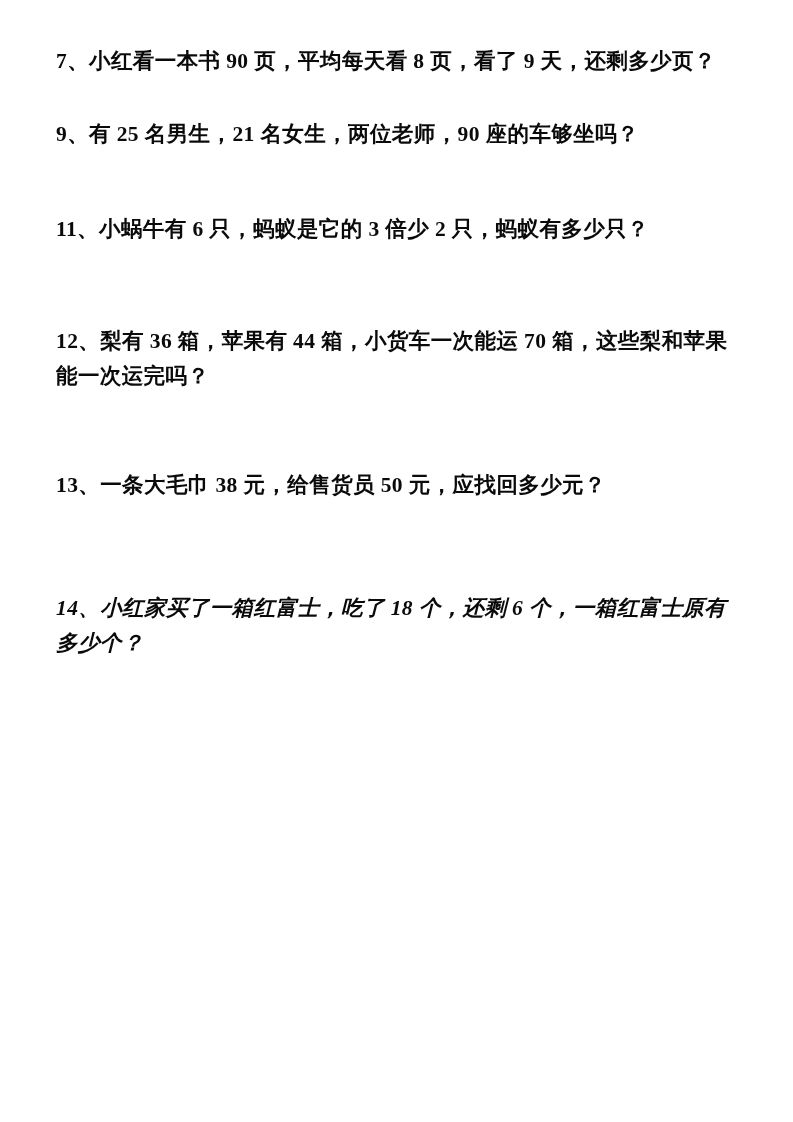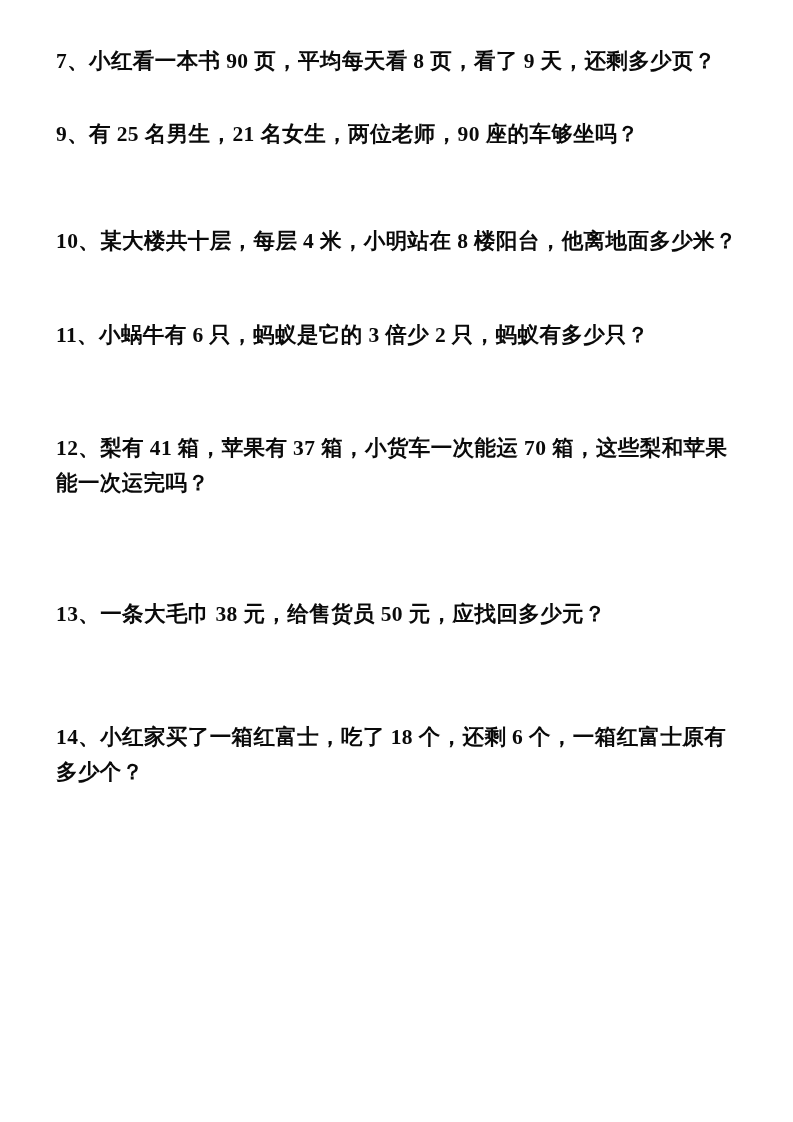--- a/index.html
+++ b/index.html
@@ -33,29 +33,28 @@
     color: #0a0a0a;
     word-break: break-word;
   }
   
   .gap-0  { margin-top: 0px; }
   .gap-1  { margin-top: 56px; }
   .gap-2  { margin-top: 38px; }
   .gap-3  { margin-top: 72px; }
   .gap-4  { margin-top: 60px; }
   .gap-5  { margin-top: 78px; }
-  .gap-6  { margin-top: 96px; }
-  .gap-7  { margin-top: 88px; }
+  .gap-6  { margin-top: 74px; }
+  .gap-7  { margin-top: 88px; font-style: italic; }
 </style>
 </head>
 <body>
 
 <div class="page">
   <div class="problem-list">
       <p class="problem gap-0">7、小红看一本书 90 页，平均每天看 8 页，看了 9 天，还剩多少页？</p>
       <p class="problem gap-2">9、有 25 名男生，21 名女生，两位老师，90 座的车够坐吗？</p>
-      <p class="problem gap-3">10、某大楼共十层，每层 4 米，小明站在 8 楼阳台，他离地面多少米？</p>
       <p class="problem gap-4">11、小蜗牛有 6 只，蚂蚁是它的 3 倍少 2 只，蚂蚁有多少只？</p>
-      <p class="problem gap-5">12、梨有 41 箱，苹果有 37 箱，小货车一次能运 70 箱，这些梨和苹果能一次运完吗？</p>
+      <p class="problem gap-5">12、梨有 36 箱，苹果有 44 箱，小货车一次能运 70 箱，这些梨和苹果能一次运完吗？</p>
       <p class="problem gap-6">13、一条大毛巾 38 元，给售货员 50 元，应找回多少元？</p>
       <p class="problem gap-7">14、小红家买了一箱红富士，吃了 18 个，还剩 6 个，一箱红富士原有多少个？</p>
     </div>
 </div>
 
 </body></html>

